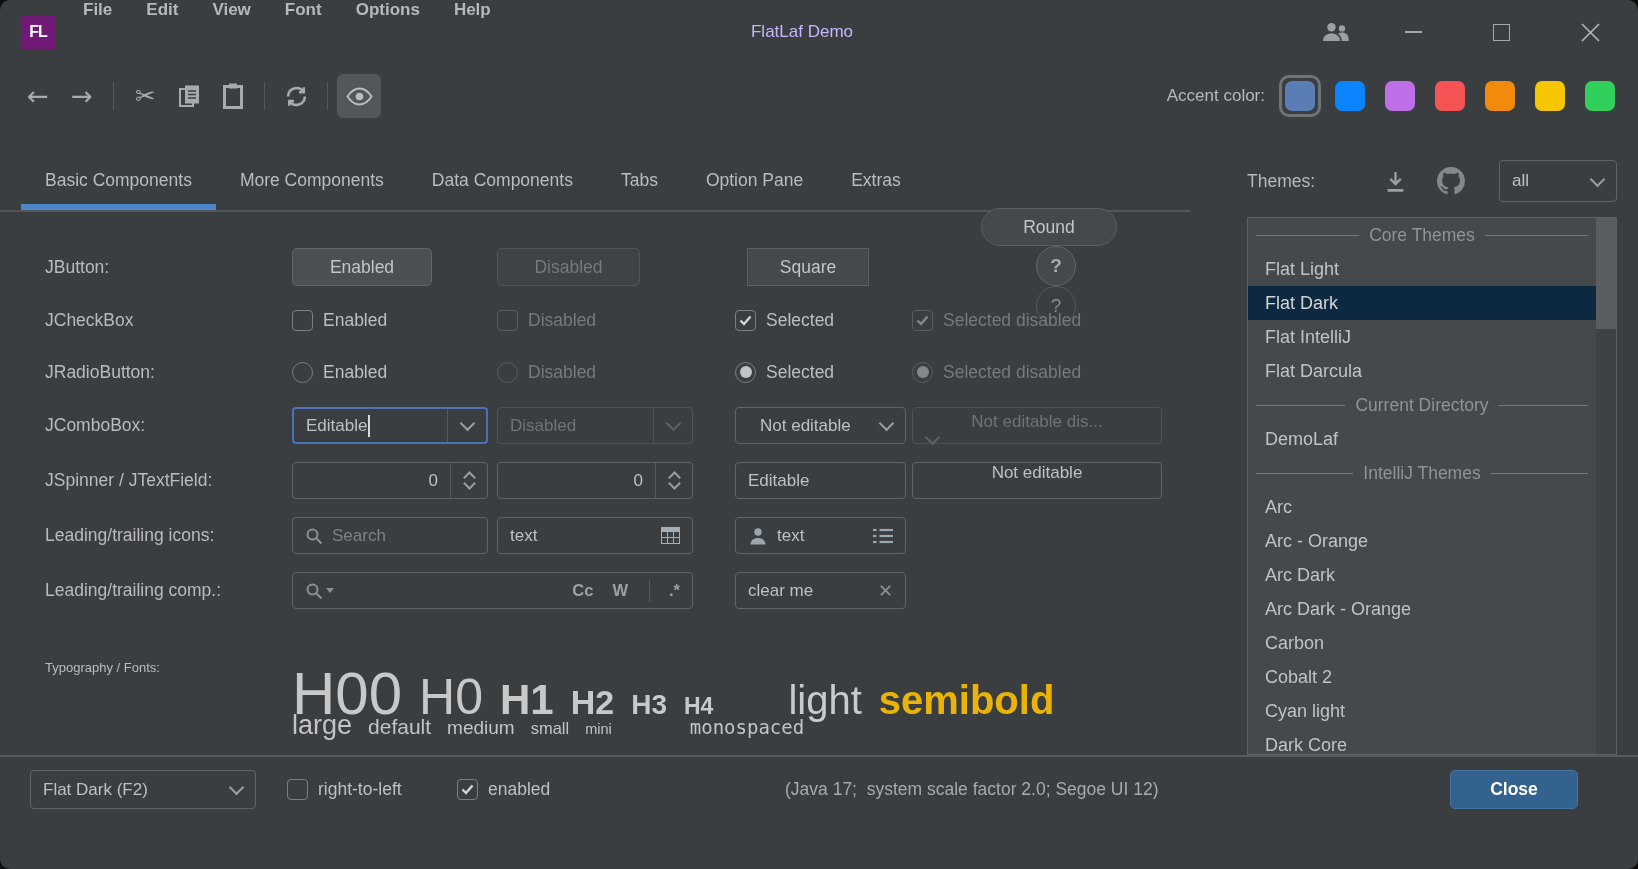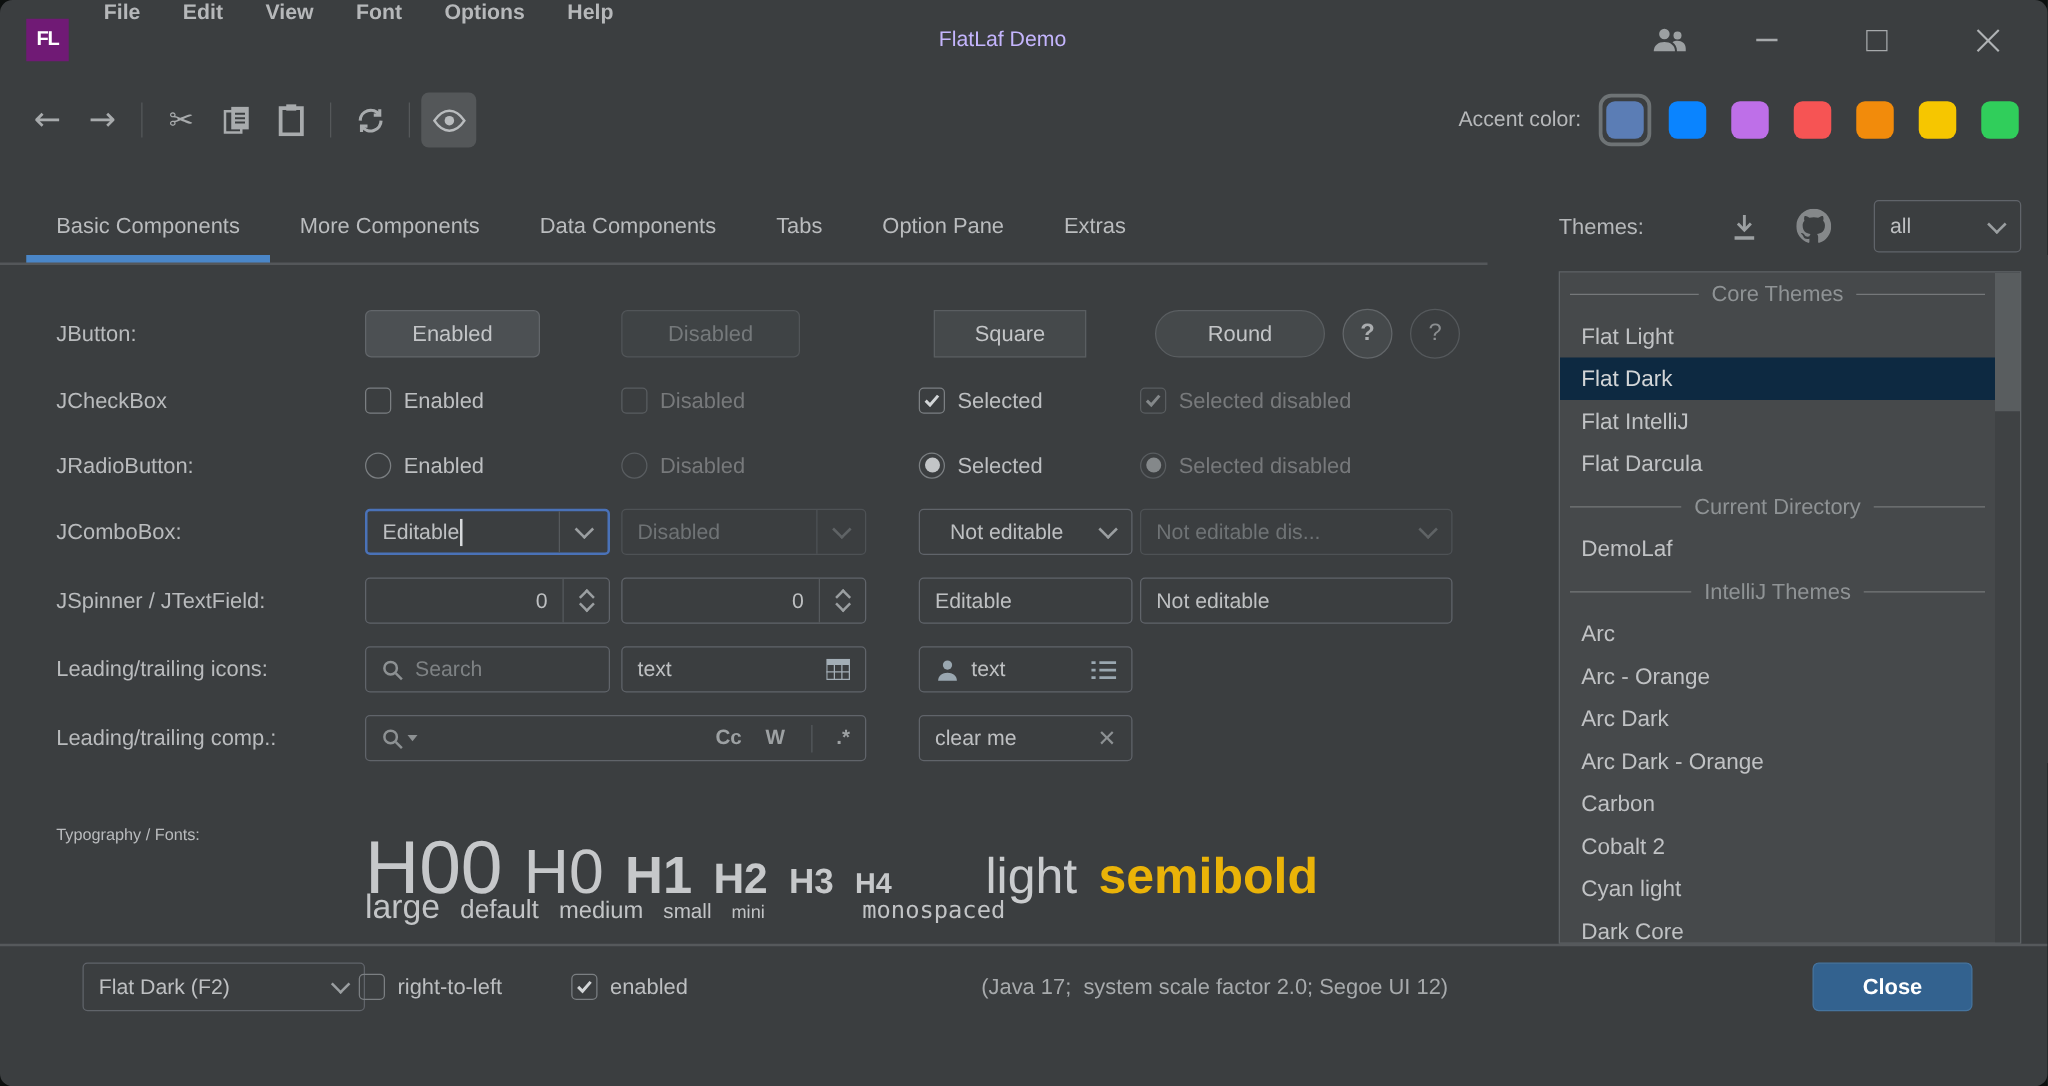--- a/index.html
+++ b/index.html
@@ -72,21 +72,21 @@
   .trow:not(.sep) .line{display:none;}
   .trow.sel{background:#0d2941;color:#d2d5d7;}
   .theme-scrollbar{position:absolute;top:0;right:0;bottom:0;width:20px;background:#3f4244;}
   .theme-thumb{position:absolute;top:0;left:0;right:0;height:111px;background:#595d5f;}
 
   
   .crow{position:absolute;left:45px;display:flex;align-items:center;}
   .rlabel{width:247px;font-size:17.5px;color:#b9bbbd;}
   .cell{display:flex;align-items:center;}
   .c1{width:196px;margin-right:9px;} .c2{width:196px;margin-right:42px;}
-  .c3{width:171px;margin-right:6px;padding-left:12px;} .c4{width:250px;}
+  .c3{width:171px;margin-right:6px;padding-left:12px;} .c4{width:250px;flex-direction:column;}
   .btn{height:38px;border-radius:5px;background:#4c5053;border:1px solid #62666a;color:#c3c5c7;
     font-size:17.5px;display:flex;align-items:center;justify-content:center;box-sizing:border-box;}
   .btn.disabled{background:#3f4345;border-color:#515558;color:#75797b;}
   .btn.square{background:#45494b;border-color:#5a5e61;border-radius:0;}
   .btn.round{background:#45494b;border-color:#5a5e61;border-radius:19px;}
   .btn.help{width:40px;height:40px;border-radius:50%;background:#45494b;border:1px solid #63676a;
     font-weight:bold;font-size:19px;color:#aaadaf;margin-left:14px;}
   .btn.help.alt{background:transparent;border-color:#55595c;color:#8b8e90;font-weight:normal;}
   .w140{width:140px;} .w143{width:143px;} .w122{width:122px;} .w136{width:136px;}
 
@@ -126,21 +126,21 @@
   .h00{font-size:60px;} .h0{font-size:50px;margin-top:45px;} .h1{font-size:42px;font-weight:bold;}
   .h2{font-size:34px;font-weight:bold;} .h3{font-size:28px;font-weight:bold;} .h4{font-size:23px;font-weight:bold;}
   .t-light{font-size:40px;font-weight:300;margin-left:58px;color:#c9cbcd;}
   .t-semibold{font-size:40px;font-weight:bold;color:#eab308;}
   .s-large{font-size:27px;} .s-default{font-size:21px;} .s-medium{font-size:19px;}
   .s-small{font-size:16.5px;} .s-mini{font-size:14.5px;}
   .s-mono{font-family:"DejaVu Sans Mono",monospace;font-size:19px;margin-left:62px;}
 
   
   .bottom-divider{position:absolute;left:0;top:755px;width:1638px;height:2px;background:#56595c;}
-  .laf-combo{position:absolute;left:30px;top:770px;width:226px;height:39px;margin-left:36px;}
+  .laf-combo{position:absolute;left:30px;top:770px;width:226px;height:39px;}
   .rtl-chk{position:absolute;left:287px;top:770px;height:39px;}
   .en-chk{position:absolute;left:457px;top:770px;height:39px;}
   .status-info{position:absolute;left:785px;top:770px;height:39px;display:flex;align-items:center;
     font-size:17.5px;color:#a7aaac;white-space:pre;}
   .close-btn{position:absolute;left:1450px;top:770px;width:128px;height:39px;background:#33628f;
     border:1px solid #45749f;border-radius:5px;color:#fff;font-weight:bold;font-size:17.5px;
     display:flex;align-items:center;justify-content:center;box-sizing:border-box;}
 </style>
 </head>
 <body>

